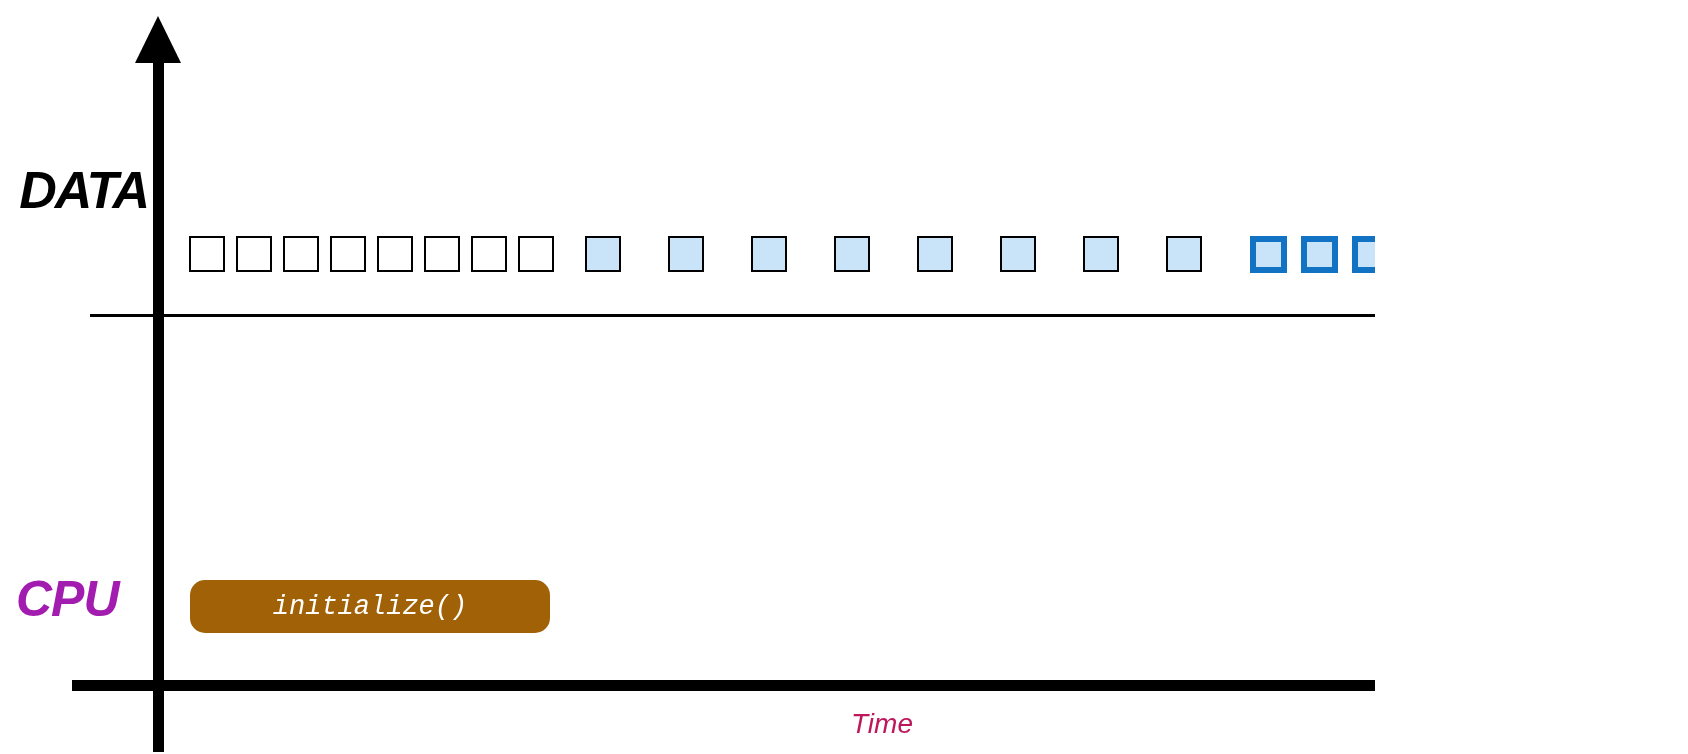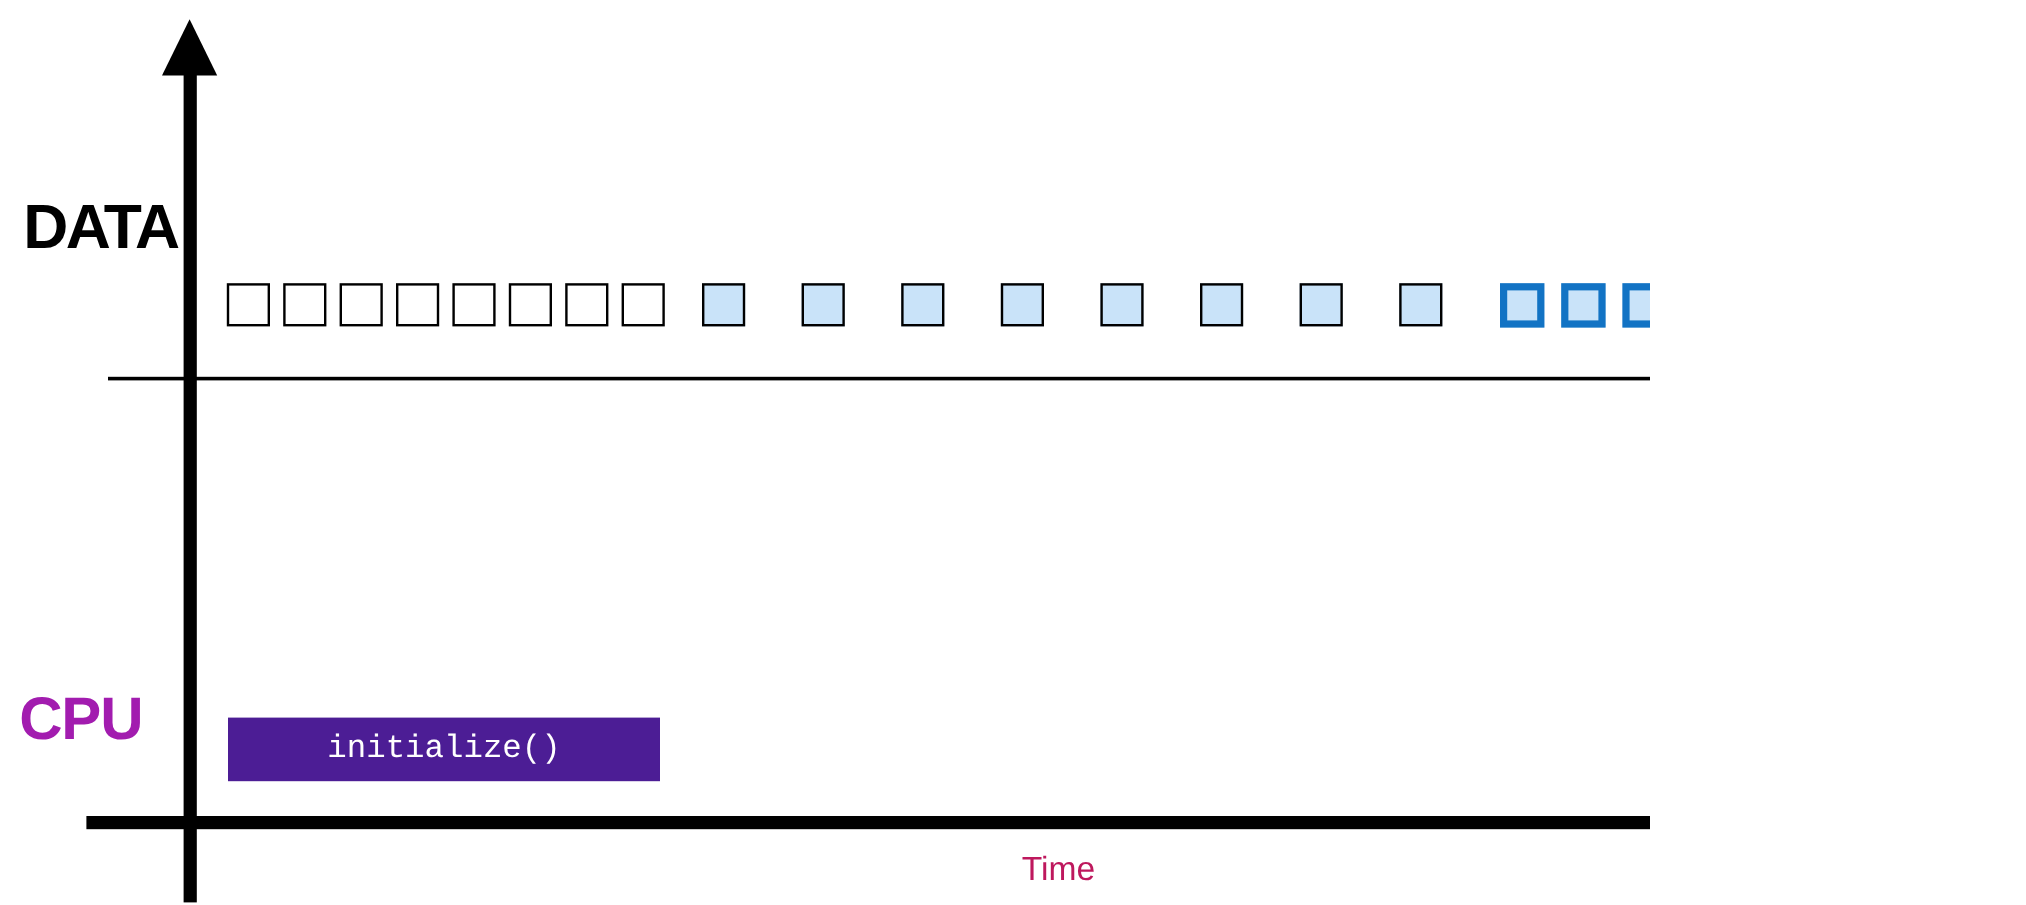--- a/index.html
+++ b/index.html
@@ -2,20 +2,21 @@
 <html><head>
 <meta charset="utf-8">
 <style>
   html,body{margin:0;padding:0;background:#ffffff;}
   #canvas{
     position:relative;
     width:1375px;height:754px;
     background:#ffffff;
     overflow:hidden;
     font-family:"Liberation Sans",sans-serif;
+    font-style:italic;
   }
   
   .y-axis-line{
     position:absolute;left:153px;top:56px;width:11px;height:696px;background:#000;
   }
   .y-axis-arrow{
     position:absolute;left:135px;top:16px;width:0;height:0;
     border-left:23px solid transparent;border-right:23px solid transparent;
     border-bottom:47px solid #000;
   }
@@ -45,24 +46,25 @@
   }
   
   .sq-group{position:absolute;top:236px;display:flex;align-items:flex-start;}
   .sq-group .sq{box-sizing:border-box;width:36px;height:36px;flex:0 0 auto;}
   #group-initialized{left:189px;gap:11px;}
   #group-processed{left:585px;gap:47px;}
   #group-verified{left:1250px;gap:14px;}
   #group-verified .sq{width:37px;height:37px;}
   
   .cpu-bar{
-    position:absolute;top:598px;height:53px;background:#4c1d95;
+    position:absolute;top:580px;height:53px;background:#a16207;
     display:flex;align-items:center;justify-content:center;
     color:#fff;font-family:"Liberation Mono",monospace;font-size:27px;
     white-space:nowrap;
+    border-radius:15px;
   }
   #bar-initialize{left:190px;width:360px;}
   #bar-performwork{left:568px;width:650px;}
   #bar-verifywork{left:1236px;width:429px;}
 </style>
 </head>
 <body>
 
 <div id="canvas">
 

